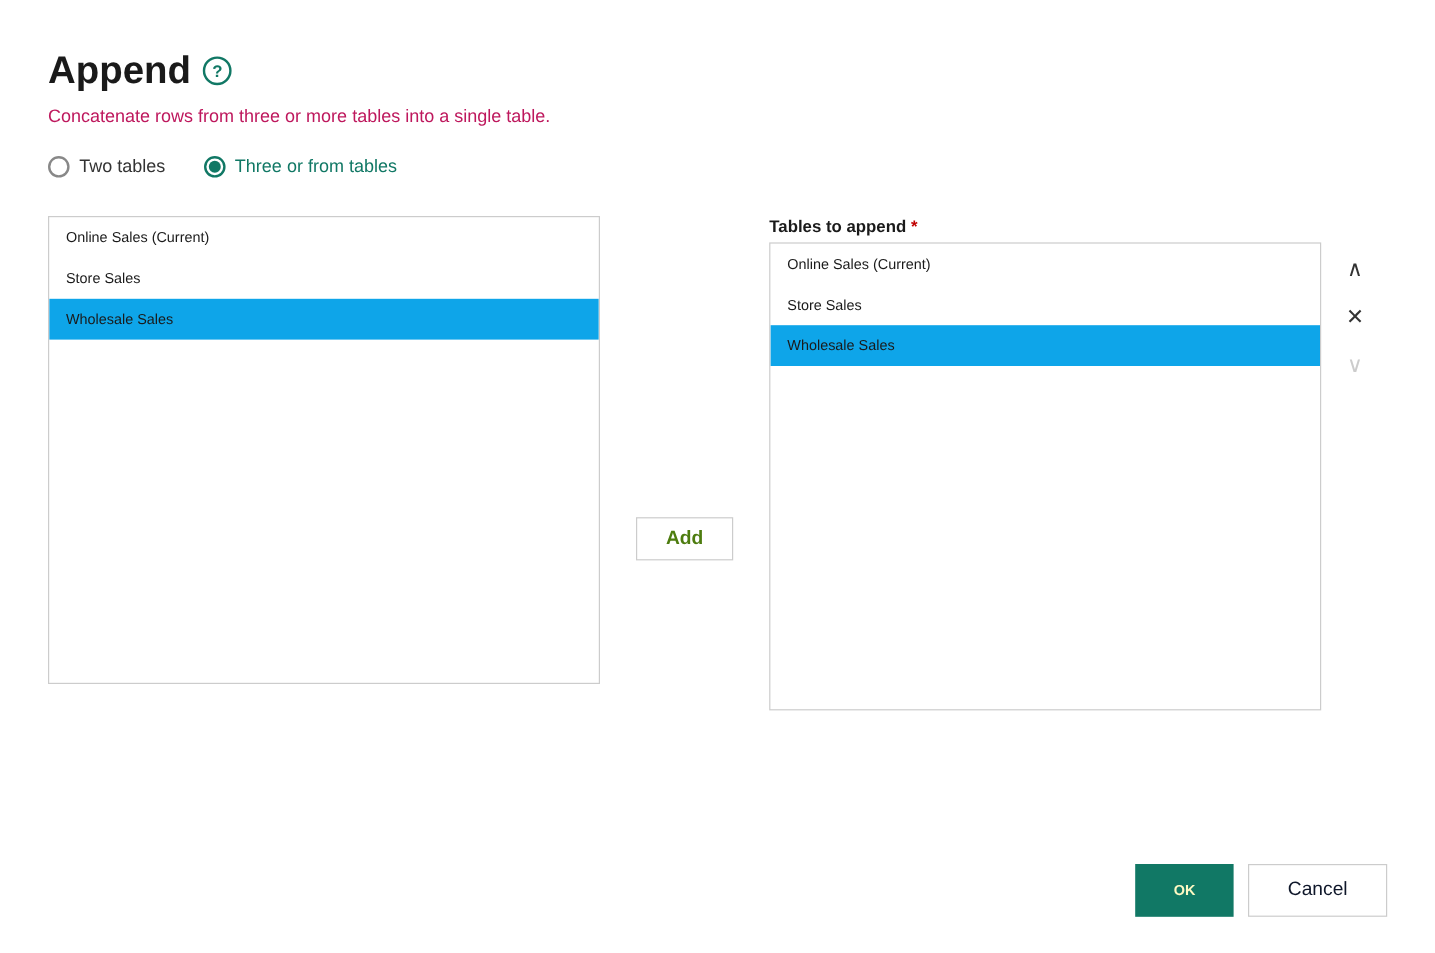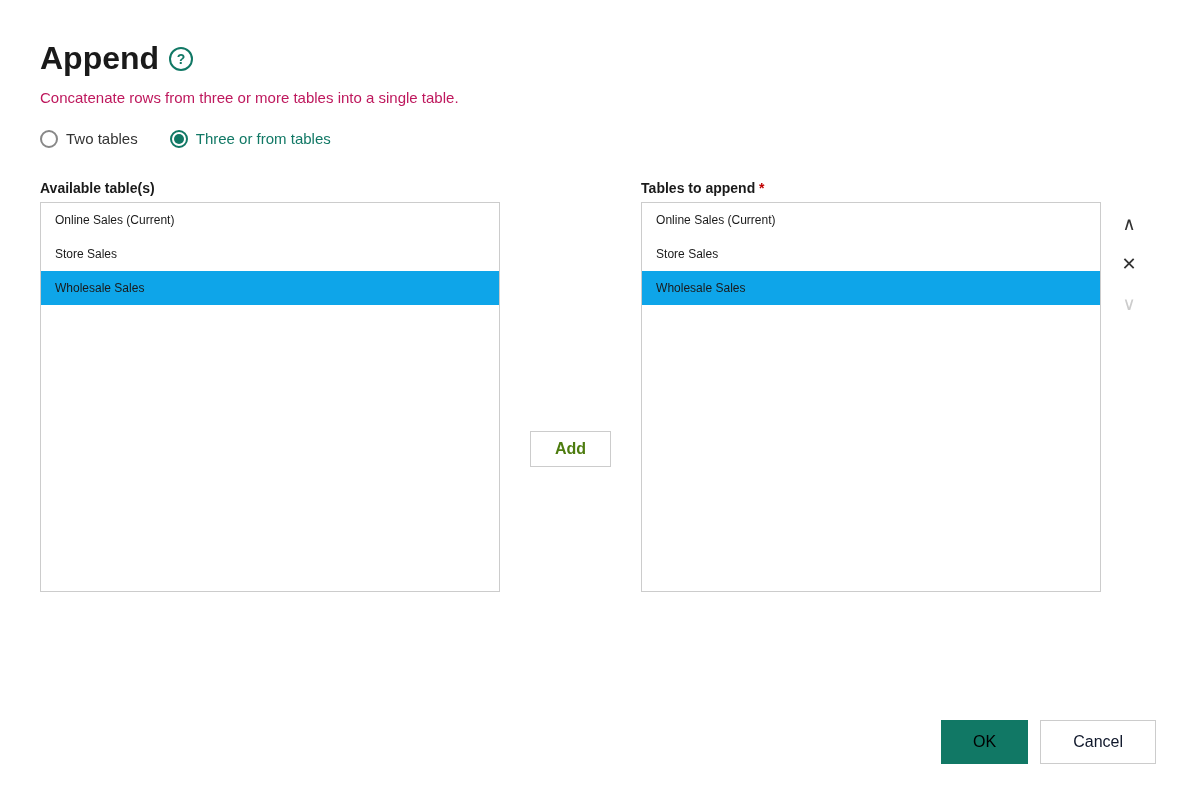--- a/index.html
+++ b/index.html
@@ -217,25 +217,25 @@
     .footer {
       display: flex;
       justify-content: flex-end;
       gap: 12px;
       margin-top: 20px;
       padding-top: 10px;
     }
 
     .btn-ok {
       background: #117865;
-      color: #000000;
+      color: #fef9c3;
       border: none;
       padding: 12px 32px;
-      font-size: 16px;
-      font-weight: 400;
+      font-size: 12px;
+      font-weight: 700;
       cursor: pointer;
       min-width: 80px;
     }
 
     .btn-cancel {
       background: #ffffff;
       color: #0f172a;
       border: 1px solid #cccccc;
       padding: 12px 32px;
       font-size: 16px;
@@ -263,21 +263,20 @@
     </label>
     <label class="radio-label checked-label">
       <input type="radio" name="table-mode" checked="" style="">
       <span>Three or from tables</span>
     </label>
   </div>
 
   <div class="content-area">
 
     <div class="table-section">
-      <div class="table-section-label">Available table(s)</div>
       <div class="table-list">
         <div class="table-list-item">Online Sales (Current)</div>
         <div class="table-list-item">Store Sales</div>
         <div class="table-list-item selected">Wholesale Sales</div>
       </div>
     </div>
 
     <div class="middle-section">
       <button class="add-button">Add</button>
     </div>

